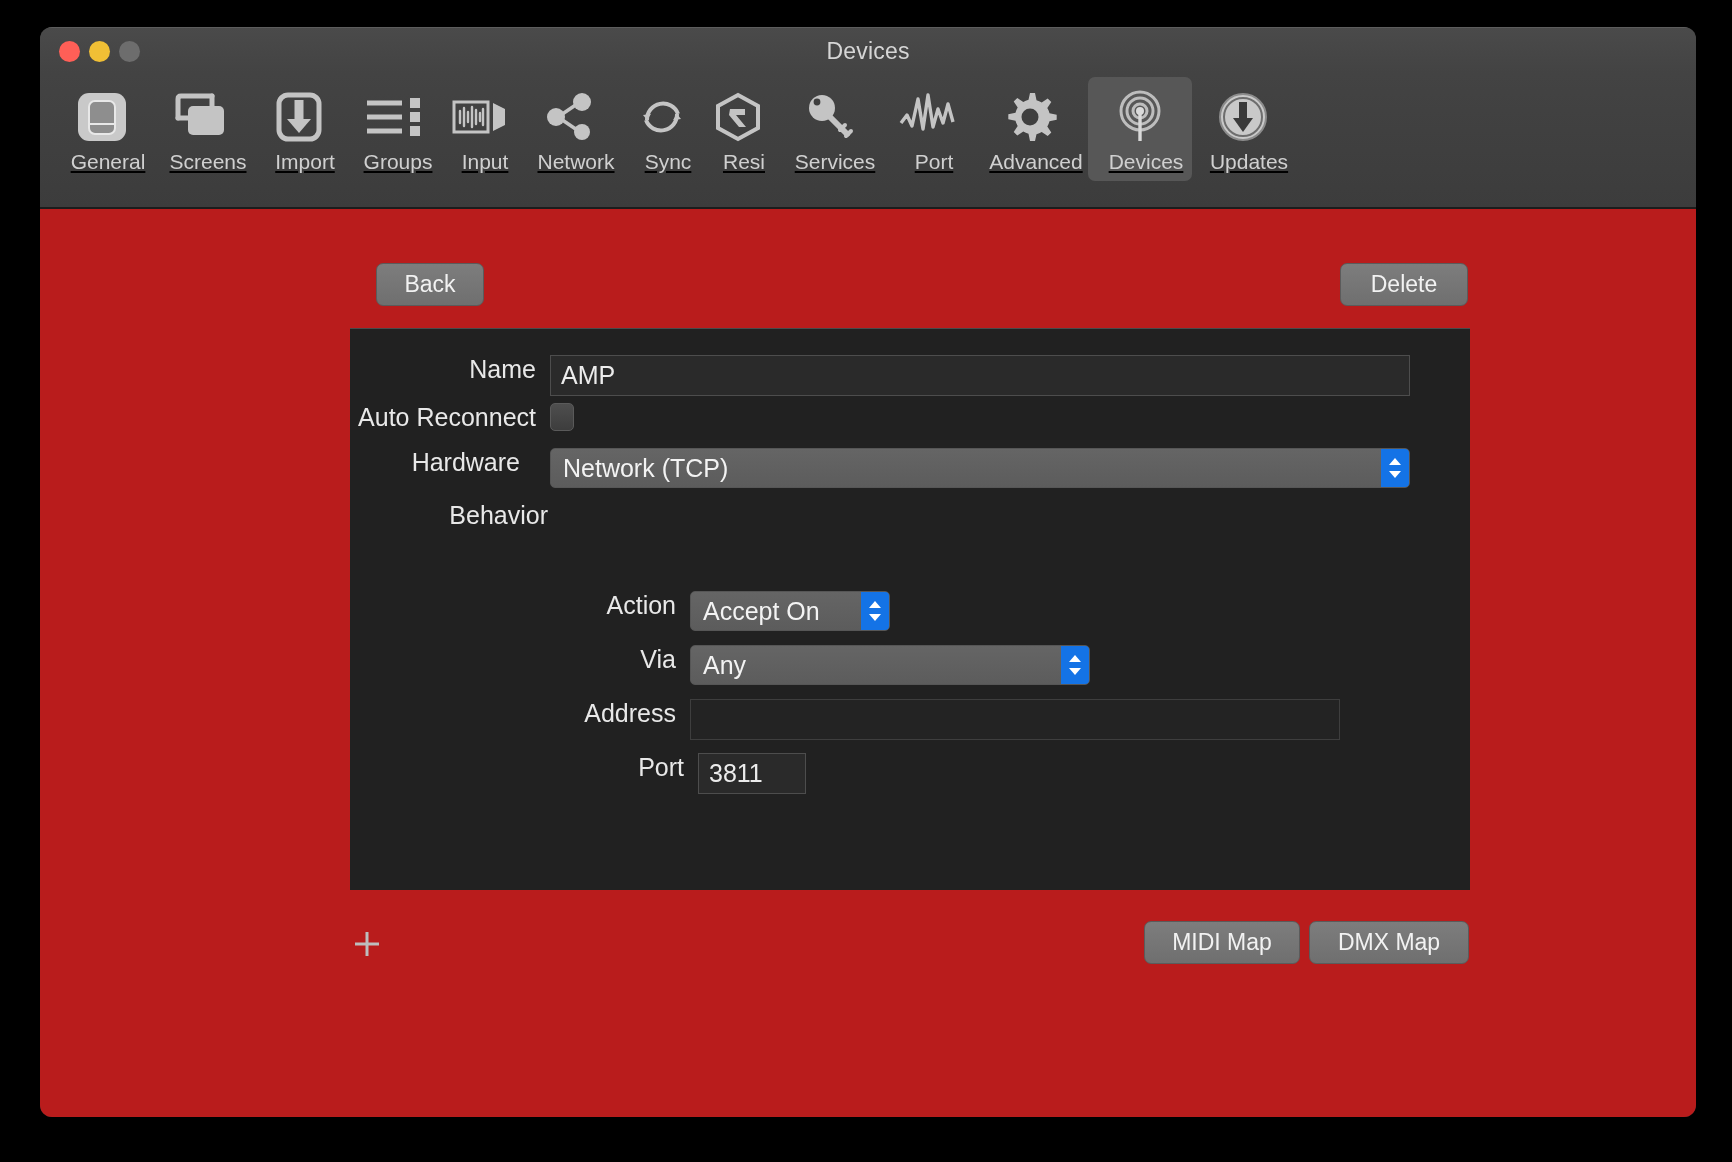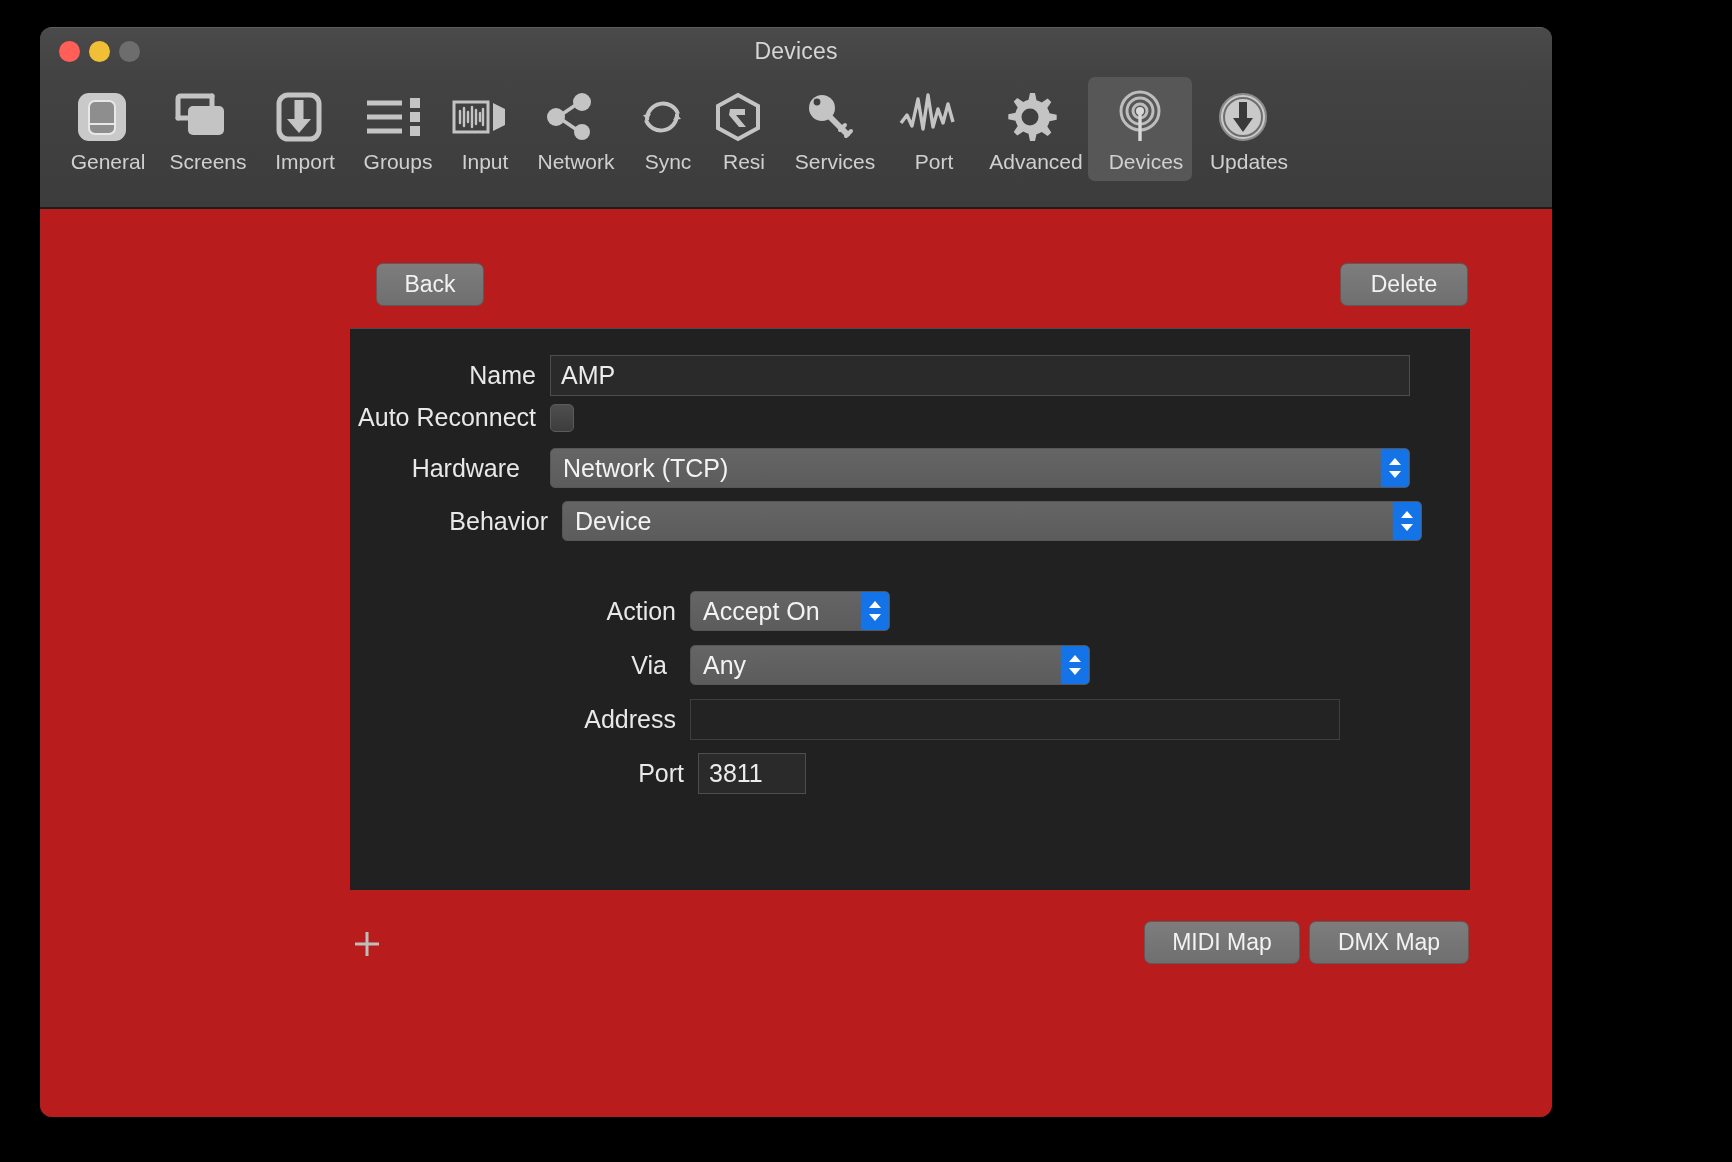--- a/index.html
+++ b/index.html
@@ -12,25 +12,26 @@
   .desktop {
     position: relative;
     width: 1732px; height: 1162px;
     background: #000000;
   }
 
   
   .window {
     position: absolute;
     left: 40px; top: 27px;
-    width: 1512px; height: 1090px;
+    width: 1656px; height: 1090px;
     background: #323232;
     border-radius: 12px;
     overflow: hidden;
     box-shadow: 0 14px 48px rgba(0,0,0,0.85);
+    text-decoration: underline;
   }
 
   
   .titlebar {
     position: relative;
     height: 46px;
     background: linear-gradient(#4a4a4a, #434343);
     border-top: 1px solid #5d5d5d;
   }
   .traffic {
@@ -137,21 +138,21 @@
     left: 310px; top: 119px;
     width: 1120px; height: 562px;
     background: #212121;
     border-top: 1px solid #4a4a4a;
   }
 
   .row {
     position: absolute;
     left: 0;
     display: flex;
-    align-items: center;
+    align-items: flex-start;
   }
   .row-label {
     font-size: 25px;
     color: #e8e8e8;
     text-align: right;
     white-space: nowrap;
   }
 
   
   .row-name { top: 26px; left: 0; width: 1080px; }
@@ -213,21 +214,21 @@
 
   .row-behavior { top: 172px; left: 12px; width: 1080px; }
   .lbl-behavior { width: 200px; padding-right: 14px; }
   .sel-behavior { width: 860px; }
 
   .row-action { top: 262px; left: 0; width: 1080px; }
   .lbl-action { width: 340px; padding-right: 14px; }
   .sel-action { width: 200px; }
 
   .row-via { top: 316px; left: 0; width: 1080px; }
-  .lbl-via { width: 340px; padding-right: 23px; }
+  .lbl-via { width: 340px; padding-right: 14px; }
   .sel-via { width: 400px; }
 
   .row-address { top: 370px; left: 0; width: 1080px; }
   .lbl-address { width: 340px; padding-right: 14px; }
   .field-address { width: 650px; background: #232323; border-color: #3e3e3e; }
 
   .row-port { top: 424px; left: 0; width: 1080px; }
   .lbl-port { width: 340px; padding-right: 14px; margin-left: 8px; }
   .field-port { width: 108px; }
 
@@ -458,31 +459,20 @@
                 </svg>
               <svg width="16" height="10" viewBox="0 0 16 10">
                   <path d="M8 9 L14 2 L2 2 Z" fill="#ffffff"></path>
                 </svg>
             </div>
           </div>
         </div>
 
         <div class="row row-behavior">
           <div class="row-label lbl-behavior">Behavior</div>
-          <div class="select sel-behavior">
-            <div class="sel-value">Device</div>
-            <div class="stepper">
-              <svg width="16" height="10" viewBox="0 0 16 10">
-                  <path d="M8 1 L14 8 L2 8 Z" fill="#ffffff"></path>
-                </svg>
-              <svg width="16" height="10" viewBox="0 0 16 10">
-                  <path d="M8 9 L14 2 L2 2 Z" fill="#ffffff"></path>
-                </svg>
-            </div>
-          </div>
         </div>
 
         <div class="row row-action">
           <div class="row-label lbl-action">Action</div>
           <div class="select sel-action">
             <div class="sel-value">Accept On</div>
             <div class="stepper">
               <svg width="16" height="10" viewBox="0 0 16 10">
                   <path d="M8 1 L14 8 L2 8 Z" fill="#ffffff"></path>
                 </svg>

